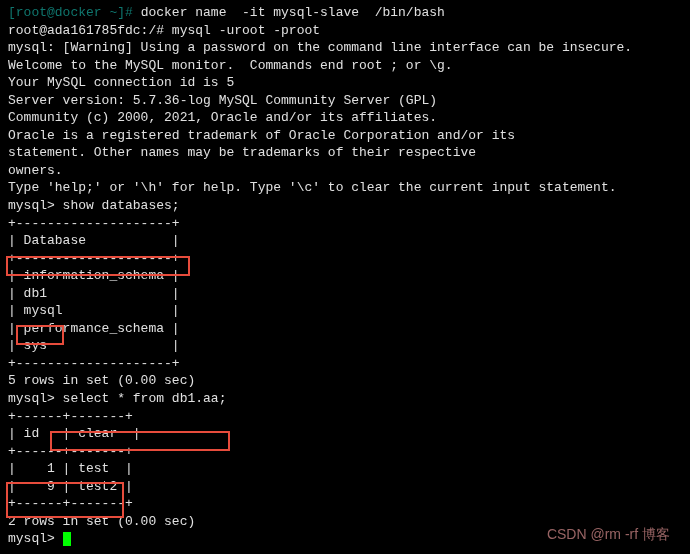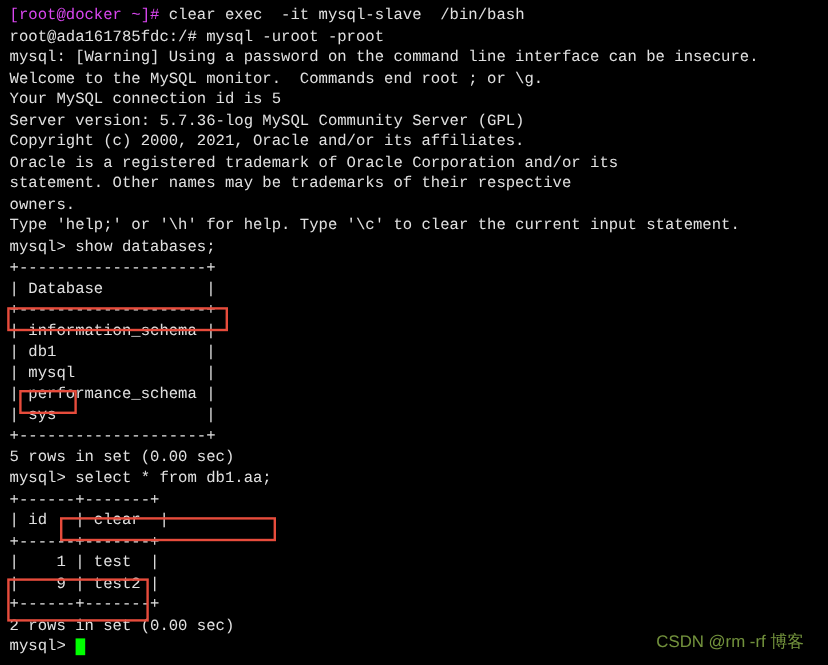--- a/index.html
+++ b/index.html
@@ -16,60 +16,60 @@
       height: 554px;
       padding: 4px 8px;
       line-height: 1.35;
       position: relative;
       overflow: hidden;
     }
     .line {
       white-space: pre;
     }
     .prompt-red {
-      color: #d946ef;
+      color: #0f766e;
       margin-top: 39px;
     }
     .white {
       color: #e0e0e0;
     }
     .highlight-box {
       border: 2px solid #e74c3c;
       position: absolute;
       pointer-events: none;
     }
     .watermark {
       position: absolute;
       right: 20px;
       bottom: 10px;
-      color: #bef264;
+      color: #fca5a5;
       font-size: 14px;
       opacity: 0.6;
       font-family: sans-serif;
       margin-top: 20px;
     }
     .cursor {
       display: inline-block;
       width: 8px;
       height: 14px;
       background: #00ff00;
       vertical-align: middle;
     }
   </style>
 </head>
 <body>
 
-<div class="line"><span class="prompt-red">[root@docker ~]# </span><span class="white">clear exec  -it mysql-slave  /bin/bash</span></div>
+<div class="line"><span class="prompt-red">[root@docker ~]# </span><span class="white">docker name  -it mysql-slave  /bin/bash</span></div>
 <div class="line">root@ada161785fdc:/# mysql -uroot -proot</div>
 <div class="line">mysql: [Warning] Using a password on the command line interface can be insecure.</div>
 <div class="line">Welcome to the MySQL monitor.  Commands end root ; or \g.</div>
 <div class="line">Your MySQL connection id is 5</div>
 <div class="line">Server version: 5.7.36-log MySQL Community Server (GPL)</div>
 <div class="line"></div>
-<div class="line">Copyright (c) 2000, 2021, Oracle and/or its affiliates.</div>
+<div class="line">Community (c) 2000, 2021, Oracle and/or its affiliates.</div>
 <div class="line"></div>
 <div class="line">Oracle is a registered trademark of Oracle Corporation and/or its</div>
 <div class="line">statement. Other names may be trademarks of their respective</div>
 <div class="line">owners.</div>
 <div class="line"></div>
 <div class="line">Type 'help;' or '\h' for help. Type '\c' to clear the current input statement.</div>
 <div class="line"></div>
 <div class="line">mysql&gt; show databases;</div>
 <div class="line">+--------------------+</div>
 <div class="line">| Database           |</div>

